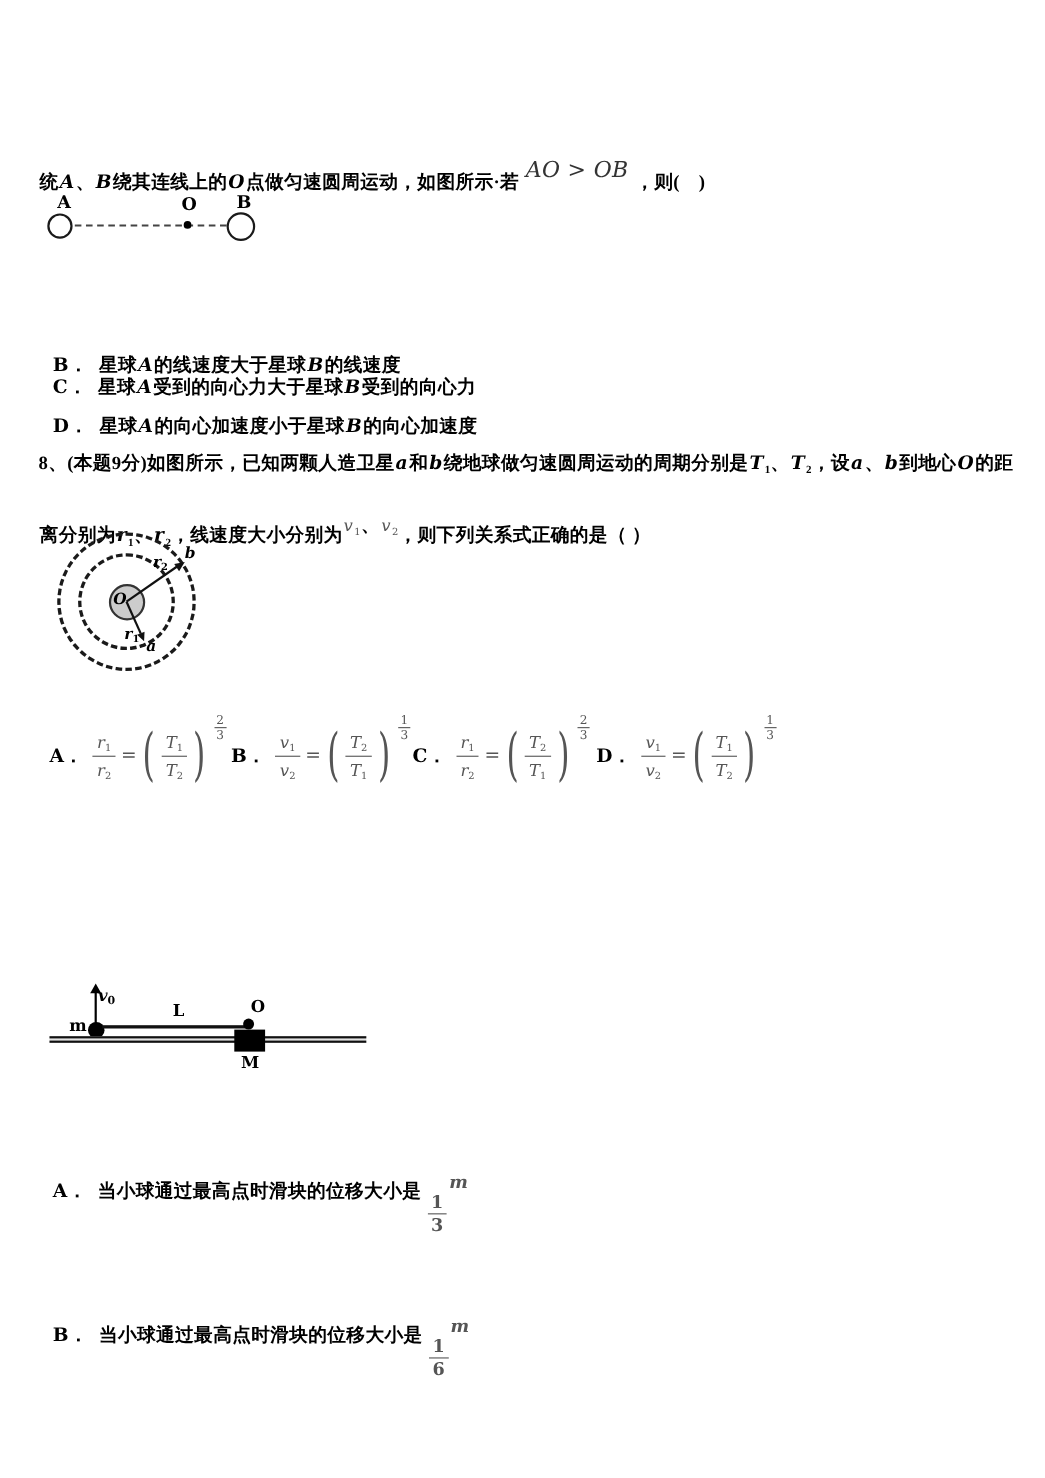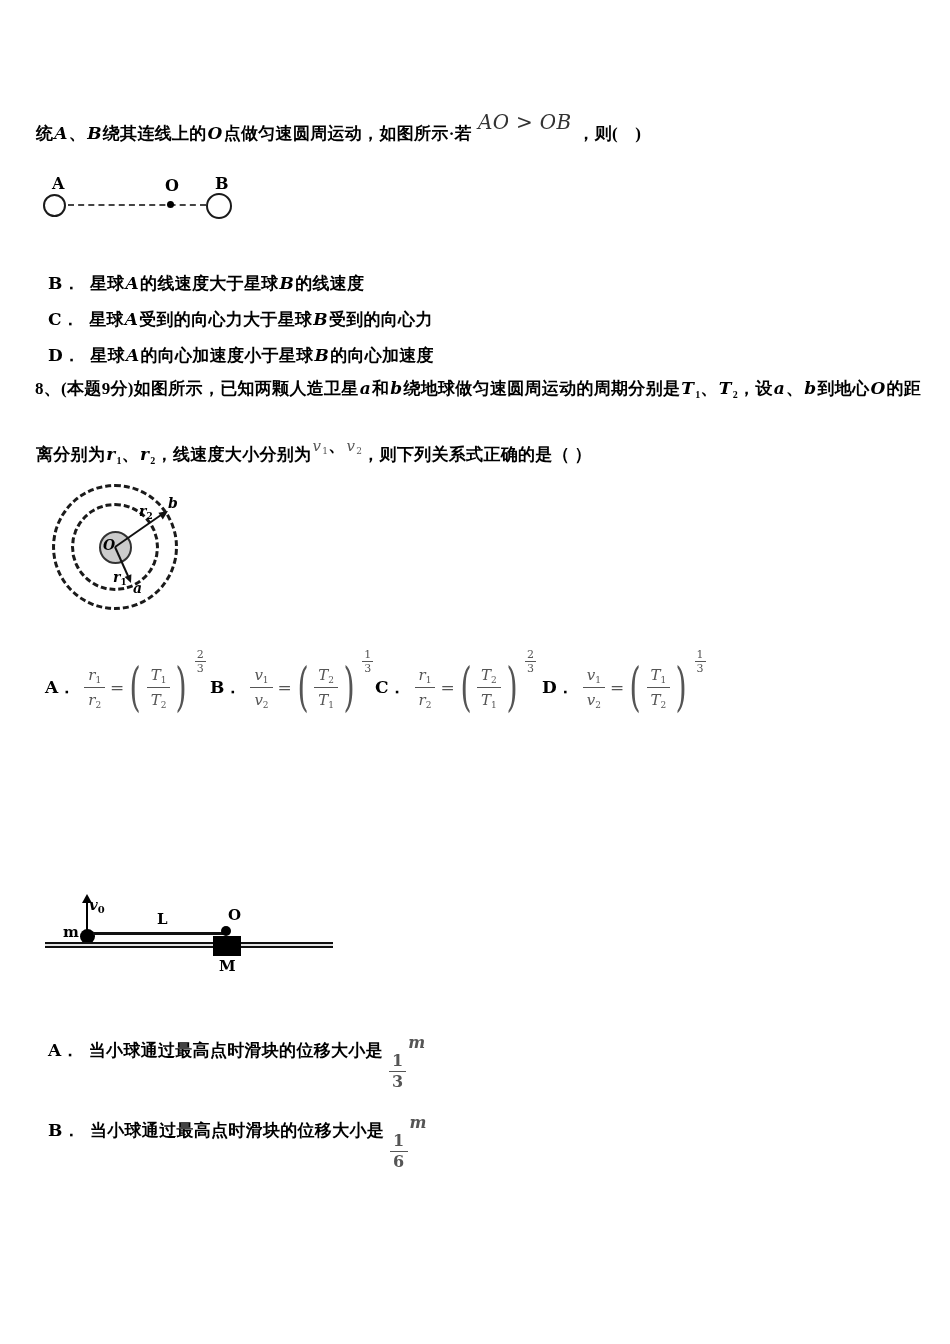--- a/index.html
+++ b/index.html
@@ -1,18 +1,18 @@
 <!DOCTYPE html>
 <html><head>
 <meta charset="utf-8">
 <style>
   html,body{margin:0;padding:0;background:#fff;}
   .page{position:relative;width:950px;height:1344px;background:#ffffff;overflow:hidden;
         font-family:"Liberation Serif","DejaVu Serif",serif;color:#000;}
-  .line{position:absolute;white-space:nowrap;font-size:17px;font-weight:700;letter-spacing:0.3px;}
+  .line{position:absolute;white-space:nowrap;font-size:17px;font-weight:700;letter-spacing:0.3px;margin-top:32px;}
   .sg-cn{font-weight:700;}
   .sg-it{font-style:italic;font-weight:700;font-family:"DejaVu Serif",serif;padding:0 1px;}
   .sg-b{font-weight:700;font-family:"DejaVu Serif",serif;padding:0 1px;}
   .sg-sub{font-size:10px;vertical-align:-4px;font-weight:700;}
   .formula-big{font-style:italic;color:#333;font-size:20px;vertical-align:10px;
                font-family:"DejaVu Serif",serif;font-weight:400;padding:0 6px;}
   .raised{color:#555;vertical-align:9px;font-size:15px;font-family:"DejaVu Serif",serif;}
   .raised .sg-it{font-weight:400;color:#555;}
   .raised .sg-sub{font-weight:400;color:#555;vertical-align:-3px;font-size:9px;}
   .raised .sg-cn{font-weight:700;color:#000;font-size:17px;}
@@ -78,21 +78,21 @@
   <div class="d7">
     <span class="dlabel" style="left:9px;top:-2px;">A</span>
     <span class="dlabel" style="left:122px;top:0px;font-style:normal;">O</span>
     <span class="dlabel" style="left:172px;top:-2px;">B</span>
     <div class="circ" style="left:0px;top:18px;width:23px;height:23px;"></div>
     <div class="dash" style="left:25px;top:28px;width:138px;"></div>
     <div class="dot" style="left:124px;top:25px;"></div>
     <div class="circ" style="left:163px;top:17px;width:26px;height:26px;"></div>
   </div>
 
-  <div class="line" style="left:48px;top:272px;">
+  <div class="line" style="left:48px;top:288px;">
     <span class="opt-label">B．</span><span><span class="sg-cn">星球</span><span class="sg-it">A</span><span class="sg-cn">的线速度大于星球</span><span class="sg-it">B</span><span class="sg-cn">的线速度</span></span>
   </div>
   <div class="line" style="left:48px;top:344px;">
     <span class="opt-label">D．</span><span><span class="sg-cn">星球</span><span class="sg-it">A</span><span class="sg-cn">的向心加速度小于星球</span><span class="sg-it">B</span><span class="sg-cn">的向心加速度</span></span>
   </div>
   <div class="line" style="left:48px;top:308px;">
     <span class="opt-label">C．</span><span><span class="sg-cn">星球</span><span class="sg-it">A</span><span class="sg-cn">受到的向心力大于星球</span><span class="sg-it">B</span><span class="sg-cn">受到的向心力</span></span>
   </div>
 
   <div class="line" style="left:35px;top:377px;">
@@ -210,20 +210,20 @@
     <div class="slider"></div>
     <span class="dlabel" style="left:184px;top:64px;">M</span>
   </div>
 
   <div class="line" style="left:48px;top:1033px;">
     <span class="opt-label">A．</span><span>当小球通过最高点时滑块的位移大小是</span><span class="sfrac">
         <span class="fr-row fr-top">1</span>
         <span class="fr-row">3</span>
     </span><span class="unit-m">m</span>
   </div>
-  <div class="line" style="left:48px;top:1113px;">
+  <div class="line" style="left:48px;top:1164px;">
     <span class="opt-label">B．</span><span>当小球通过最高点时滑块的位移大小是</span><span class="sfrac">
         <span class="fr-row fr-top">1</span>
         <span class="fr-row">6</span>
     </span><span class="unit-m">m</span>
   </div>
 
 </div>
 
 </body></html>

